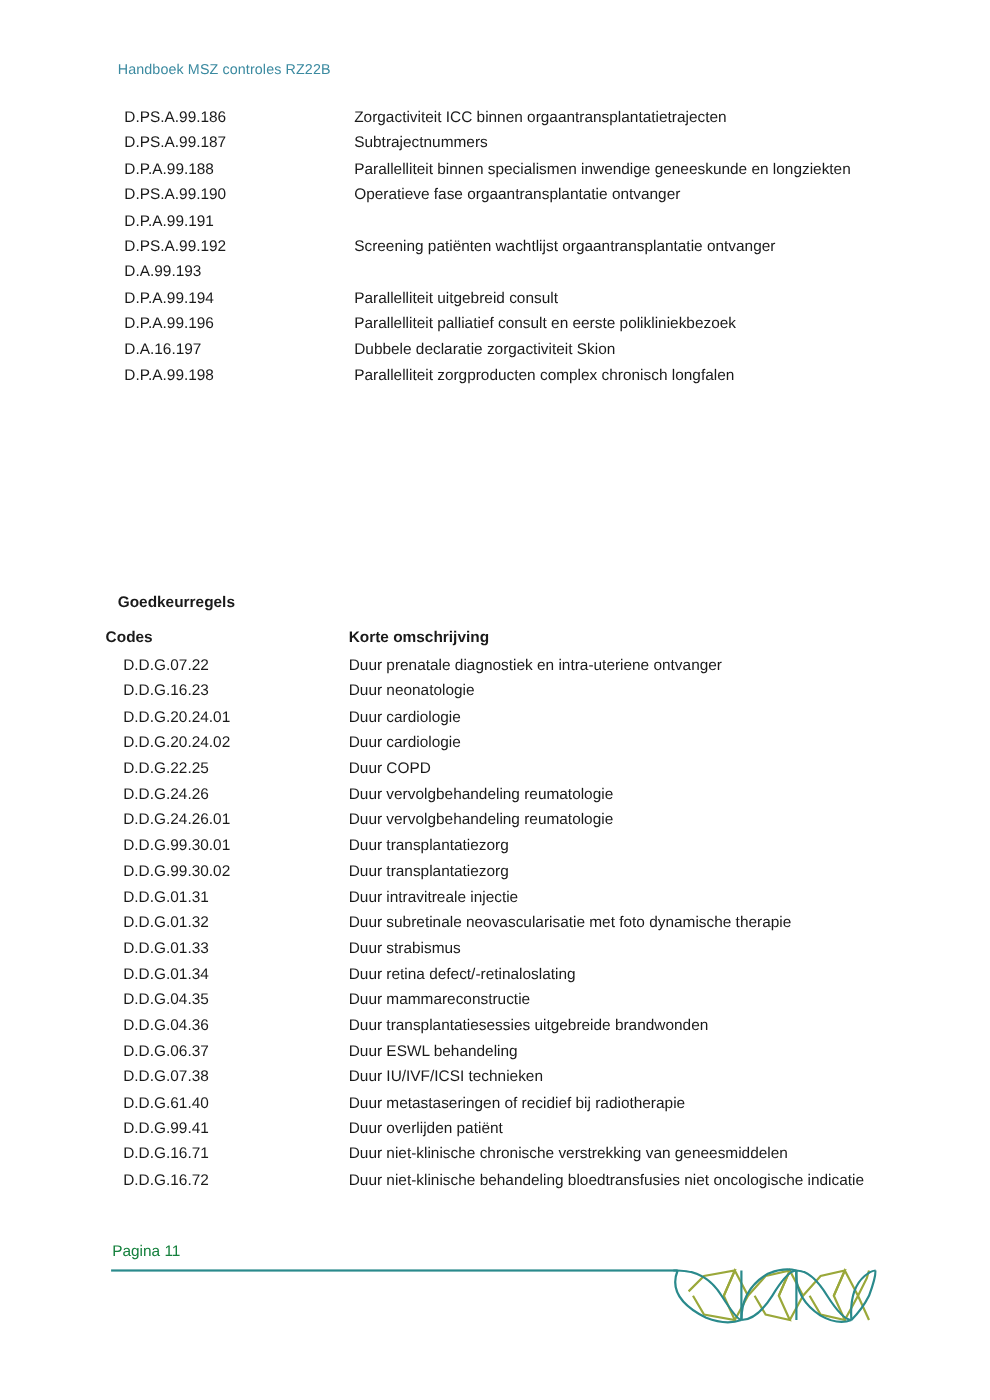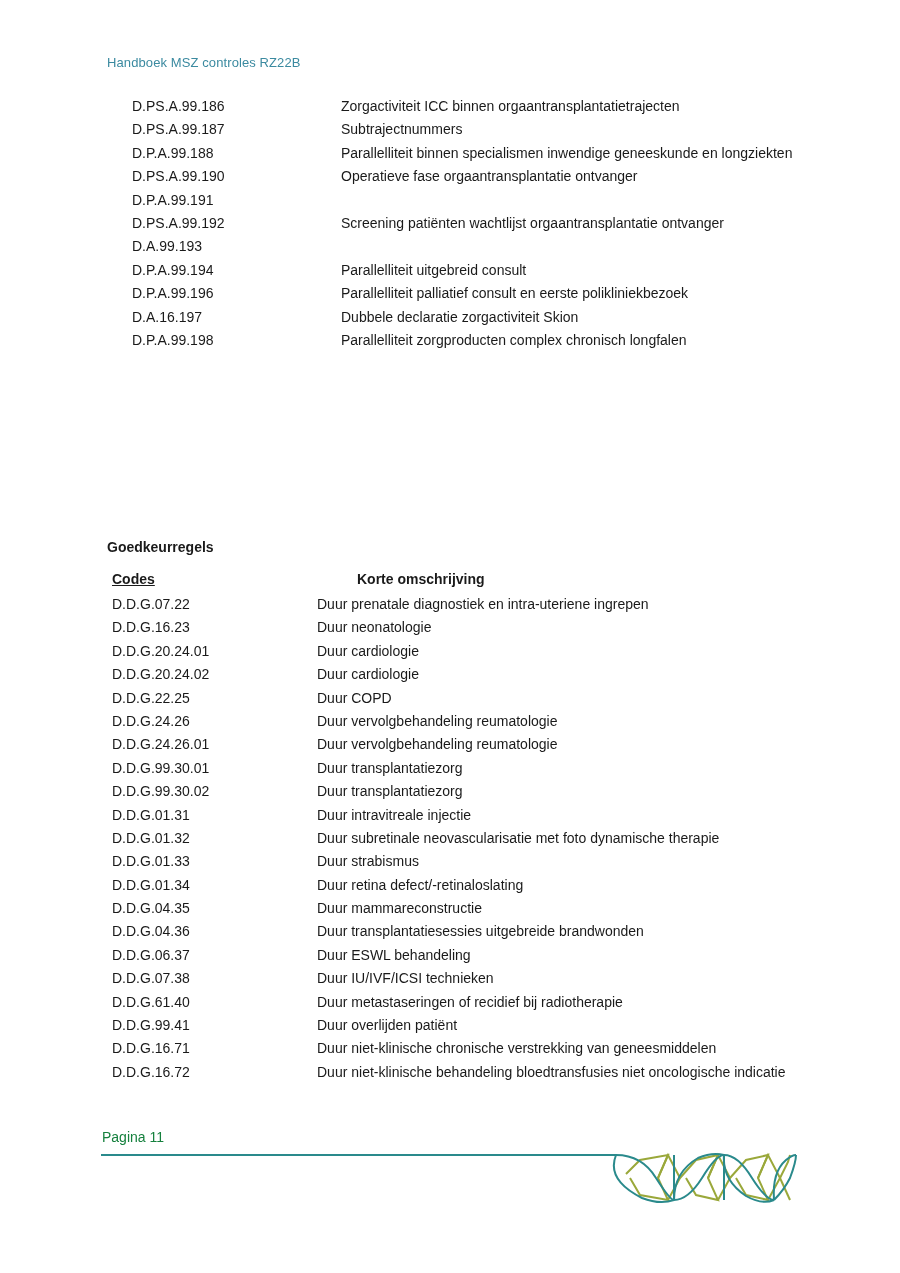--- a/index.html
+++ b/index.html
@@ -1,28 +1,28 @@
 <!DOCTYPE html>
 <html><head>
   <meta charset="utf-8">
   <style>
     html, body { margin: 0; padding: 0; background: #ffffff; }
     body { width: 900px; height: 1273px; position: relative; overflow: hidden;
       font-family: "Liberation Sans", "DejaVu Sans", sans-serif; color: #1a1a1a; }
     .running-header { position: absolute; left: 107px; top: 55px; font-size: 13px; color: #3b8aa0; letter-spacing: 0.1px; }
-    .table1 { position: absolute; left: 113px; top: 96px; width: 720px; margin-left: 19px; }
+    .table1 { position: absolute; left: 113px; top: 96px; width: 720px; }
     .table2 { position: absolute; left: 112px; top: 594px; width: 740px; }
     .row { position: relative; height: 23.4px; font-size: 14px; line-height: 20px; white-space: nowrap; }
     .row .code { position: absolute; left: 0; top: 0; }
     .table1 .row .desc { position: absolute; left: 209px; top: 0; }
     .table2 .row .desc { position: absolute; left: 205px; top: 0; }
     .section-title { position: absolute; left: 107px; top: 539px; font-size: 14px; font-weight: bold; }
     .col-header { position: absolute; top: 571px; font-size: 14px; font-weight: bold; }
-    .col-header.codes { left: 112px; text-decoration: underline; }
-    .col-header.desc { left: 317px; margin-left: 40px; }
+    .col-header.codes { left: 96px; }
+    .col-header.desc { left: 317px; }
     .footer-page { position: absolute; left: 102px; top: 1129px; font-size: 14px; color: #15803d; }
     .footer-line { position: absolute; left: 101px; top: 1154px; width: 515px; height: 2px; background: #2a8a8c; }
     .logo { position: absolute; left: 612px; top: 1150px; width: 185px; height: 55px; }
   </style>
 </head>
 <body>
 
 <div class="running-header">Handboek MSZ controles RZ22B</div>
 
 <div class="table1">
@@ -71,21 +71,21 @@
     </div>
   </div>
 
 <div class="section-title">Goedkeurregels</div>
 <div class="col-header codes">Codes</div>
 <div class="col-header desc">Korte omschrijving</div>
 
 <div class="table2">
     <div class="row">
       <span class="code">D.D.G.07.22</span>
-      <span class="desc">Duur prenatale diagnostiek en intra-uteriene ingrepen</span>
+      <span class="desc">Duur prenatale diagnostiek en intra-uteriene ontvanger</span>
     </div>
     <div class="row">
       <span class="code">D.D.G.16.23</span>
       <span class="desc">Duur neonatologie</span>
     </div>
     <div class="row">
       <span class="code">D.D.G.20.24.01</span>
       <span class="desc">Duur cardiologie</span>
     </div>
     <div class="row">

